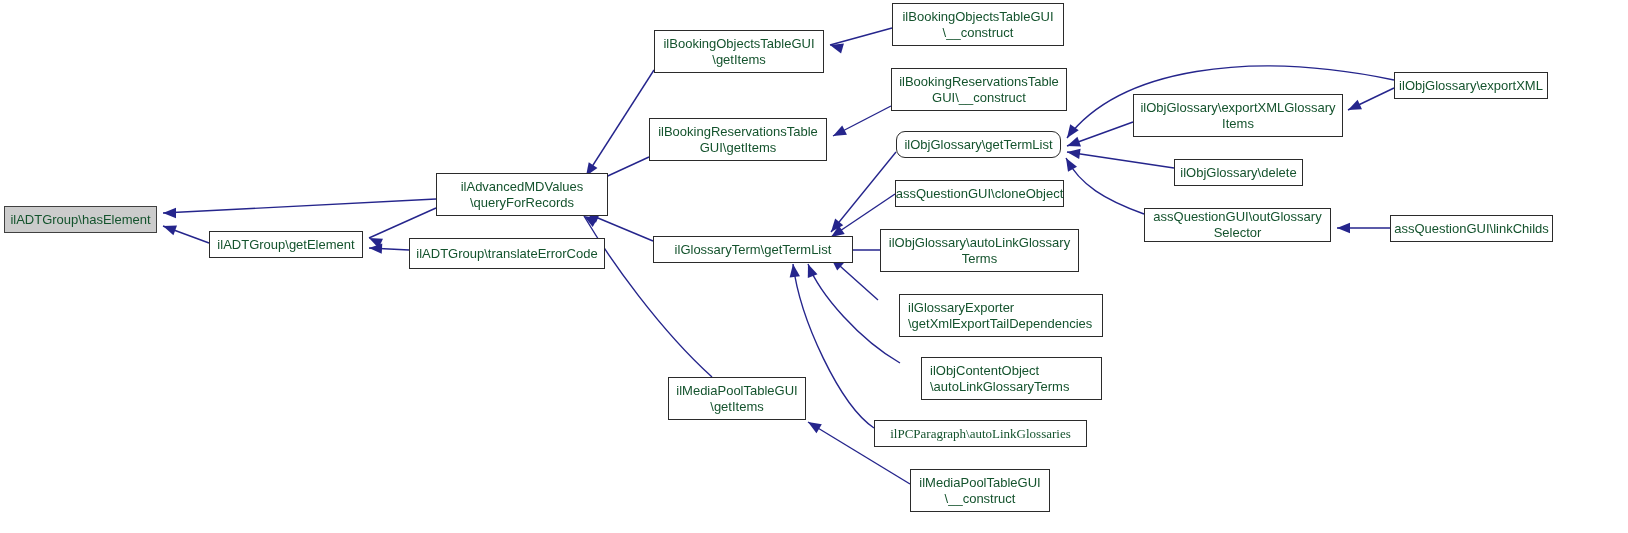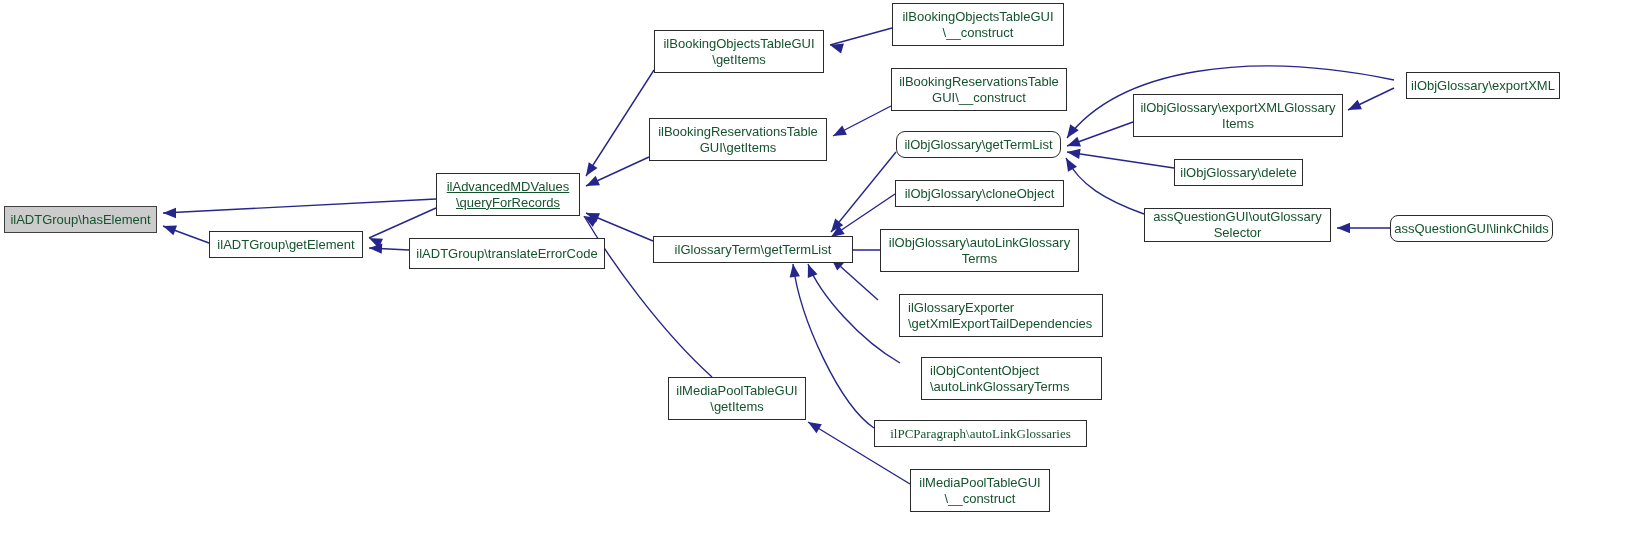--- a/index.html
+++ b/index.html
@@ -64,45 +64,45 @@
       <polygon points="1066,158 1077.003332099679,166.6583302491977 1067.996667900321,171.85833024919768" class="arrowhead"></polygon>
       <path d="M1394,88 L1348,110" class="edge"></path>
       <polygon points="1348,110 1357.5843862704248,99.79316210478034 1361.979616192528,109.21876308996148" class="arrowhead"></polygon>
       <path d="M1390,228 L1337,228" class="edge"></path>
       <polygon points="1337,228 1350,222.8 1350,233.2" class="arrowhead"></polygon>
     </svg>
   <div id="nodes">
       <div class="node highlight" style="left: 4px; top: 206px; width: 153px; height: 27px;">ilADTGroup\hasElement</div>
       <div class="node" style="left: 209px; top: 231px; width: 154px; height: 27px;">ilADTGroup\getElement</div>
       <div class="node" style="left: 409px; top: 238px; width: 196px; height: 31px;">ilADTGroup\translateErrorCode</div>
-      <div class="node" style="left: 436px; top: 173px; width: 144px; height: 43px; text-decoration: underline;">ilAdvancedMDValues
+      <div class="node" style="left: 436px; top: 173px; width: 172px; height: 43px;">ilAdvancedMDValues
 \queryForRecords</div>
       <div class="node" style="left: 654px; top: 30px; width: 170px; height: 43px;">ilBookingObjectsTableGUI
 \getItems</div>
       <div class="node" style="left: 649px; top: 118px; width: 178px; height: 43px;">ilBookingReservationsTable
 GUI\getItems</div>
       <div class="node" style="left: 653px; top: 236px; width: 200px; height: 27px; text-align: center;">ilGlossaryTerm\getTermList</div>
       <div class="node" style="left: 668px; top: 377px; width: 138px; height: 43px;">ilMediaPoolTableGUI
 \getItems</div>
       <div class="node" style="left: 892px; top: 3px; width: 172px; height: 43px;">ilBookingObjectsTableGUI
 \__construct</div>
       <div class="node" style="left: 891px; top: 68px; width: 176px; height: 43px;">ilBookingReservationsTable
 GUI\__construct</div>
       <div class="node" style="left: 896px; top: 131px; width: 165px; height: 27px; border-radius: 9px;">ilObjGlossary\getTermList</div>
-      <div class="node" style="left: 895px; top: 180px; width: 169px; height: 27px;">ilObjGlossary\cloneObject</div>
+      <div class="node" style="left: 895px; top: 180px; width: 169px; height: 27px;">assQuestionGUI\cloneObject</div>
       <div class="node" style="left: 880px; top: 229px; width: 199px; height: 43px;">ilObjGlossary\autoLinkGlossary
 Terms</div>
       <div class="node leftalign" style="left: 878px; top: 294px; width: 204px; height: 43px;">ilGlossaryExporter
 \getXmlExportTailDependencies</div>
       <div class="node leftalign" style="left: 900px; top: 357px; width: 181px; height: 43px;">ilObjContentObject
 \autoLinkGlossaryTerms</div>
       <div class="node" style="left: 874px; top: 420px; width: 213px; height: 27px; font-family: Liberation Serif, serif;">ilPCParagraph\autoLinkGlossaries</div>
       <div class="node" style="left: 910px; top: 469px; width: 140px; height: 43px;">ilMediaPoolTableGUI
 \__construct</div>
       <div class="node" style="left: 1133px; top: 94px; width: 210px; height: 43px;">ilObjGlossary\exportXMLGlossary
 Items</div>
       <div class="node" style="left: 1174px; top: 159px; width: 129px; height: 27px;">ilObjGlossary\delete</div>
       <div class="node" style="left: 1144px; top: 208px; width: 187px; height: 34px;">assQuestionGUI\outGlossary
 Selector</div>
-      <div class="node" style="left: 1394px; top: 72px; width: 154px; height: 27px; margin-left: 12px;">ilObjGlossary\exportXML</div>
-      <div class="node" style="left: 1390px; top: 215px; width: 163px; height: 27px; border-radius: 8px;">assQuestionGUI\linkChilds</div>
+      <div class="node" style="left: 1394px; top: 72px; width: 154px; height: 27px;">ilObjGlossary\exportXML</div>
+      <div class="node" style="left: 1390px; top: 215px; width: 163px; height: 27px;">assQuestionGUI\linkChilds</div>
     </div>
 </div>
 
 </body></html>

